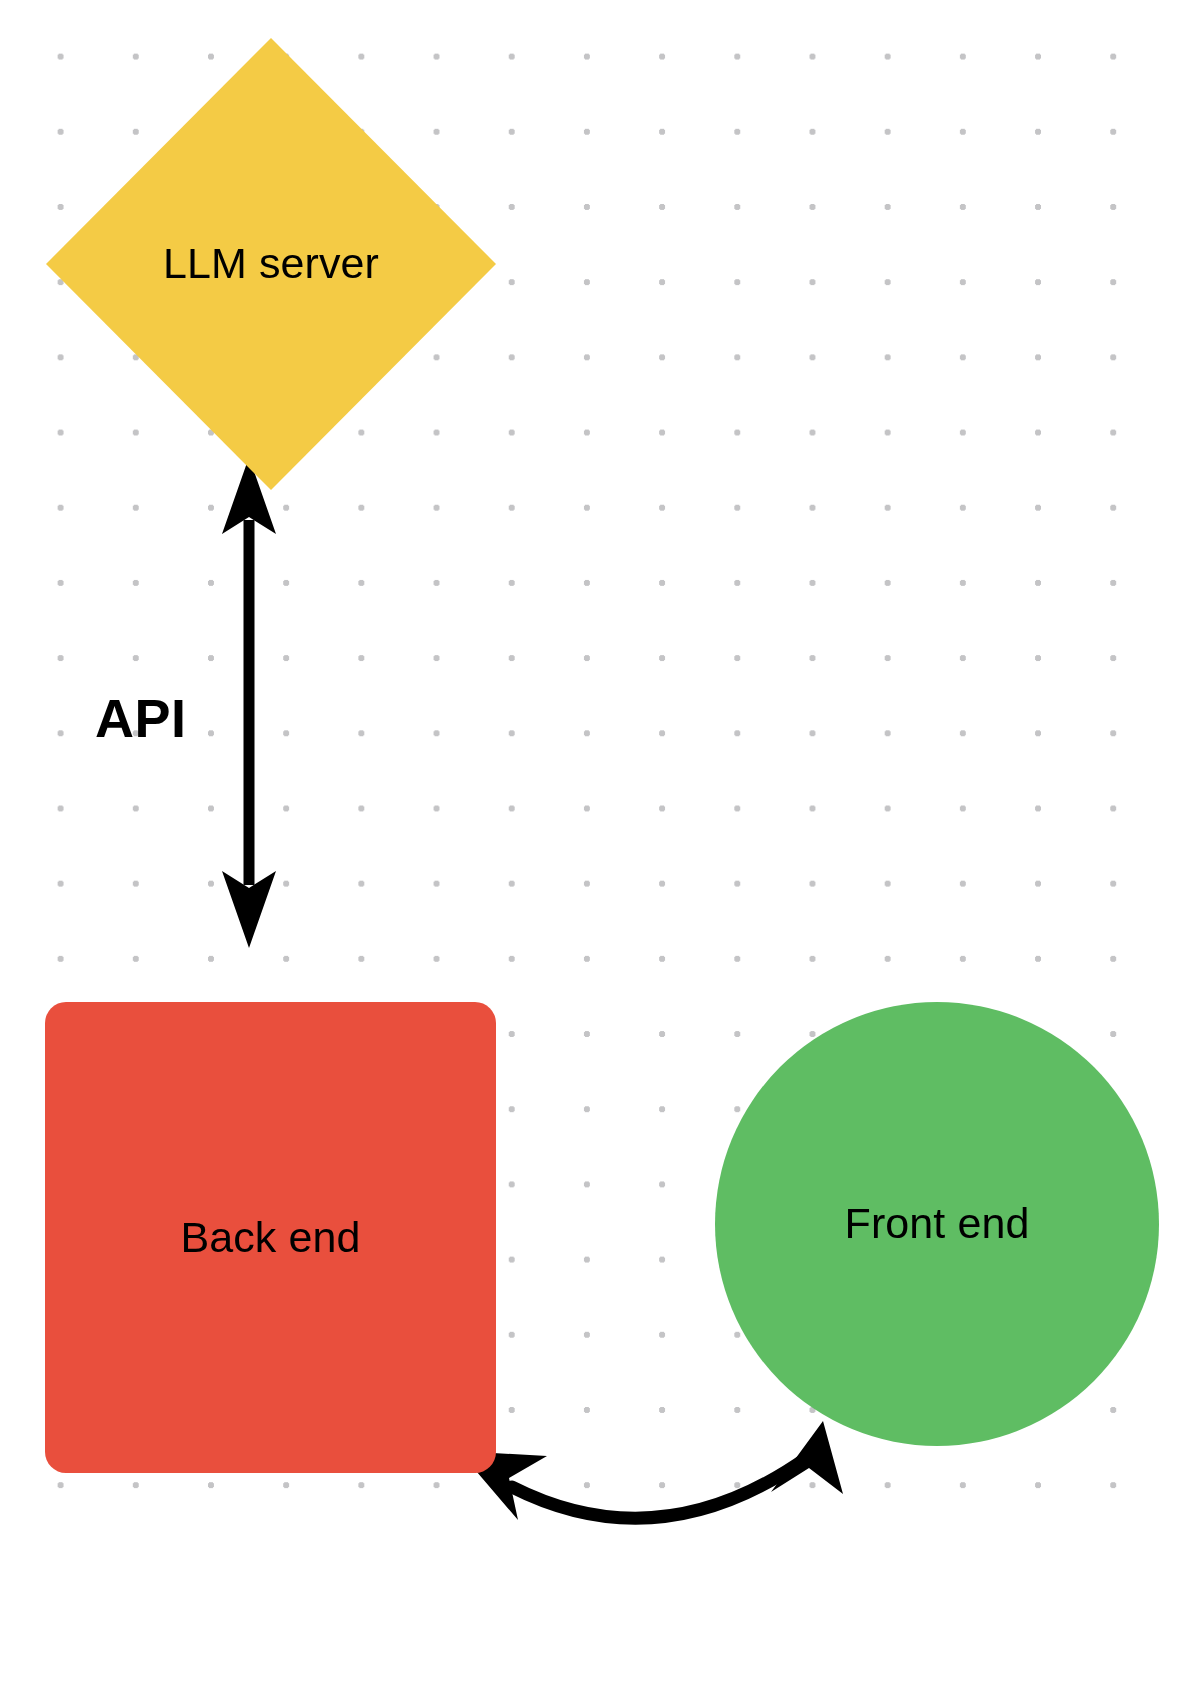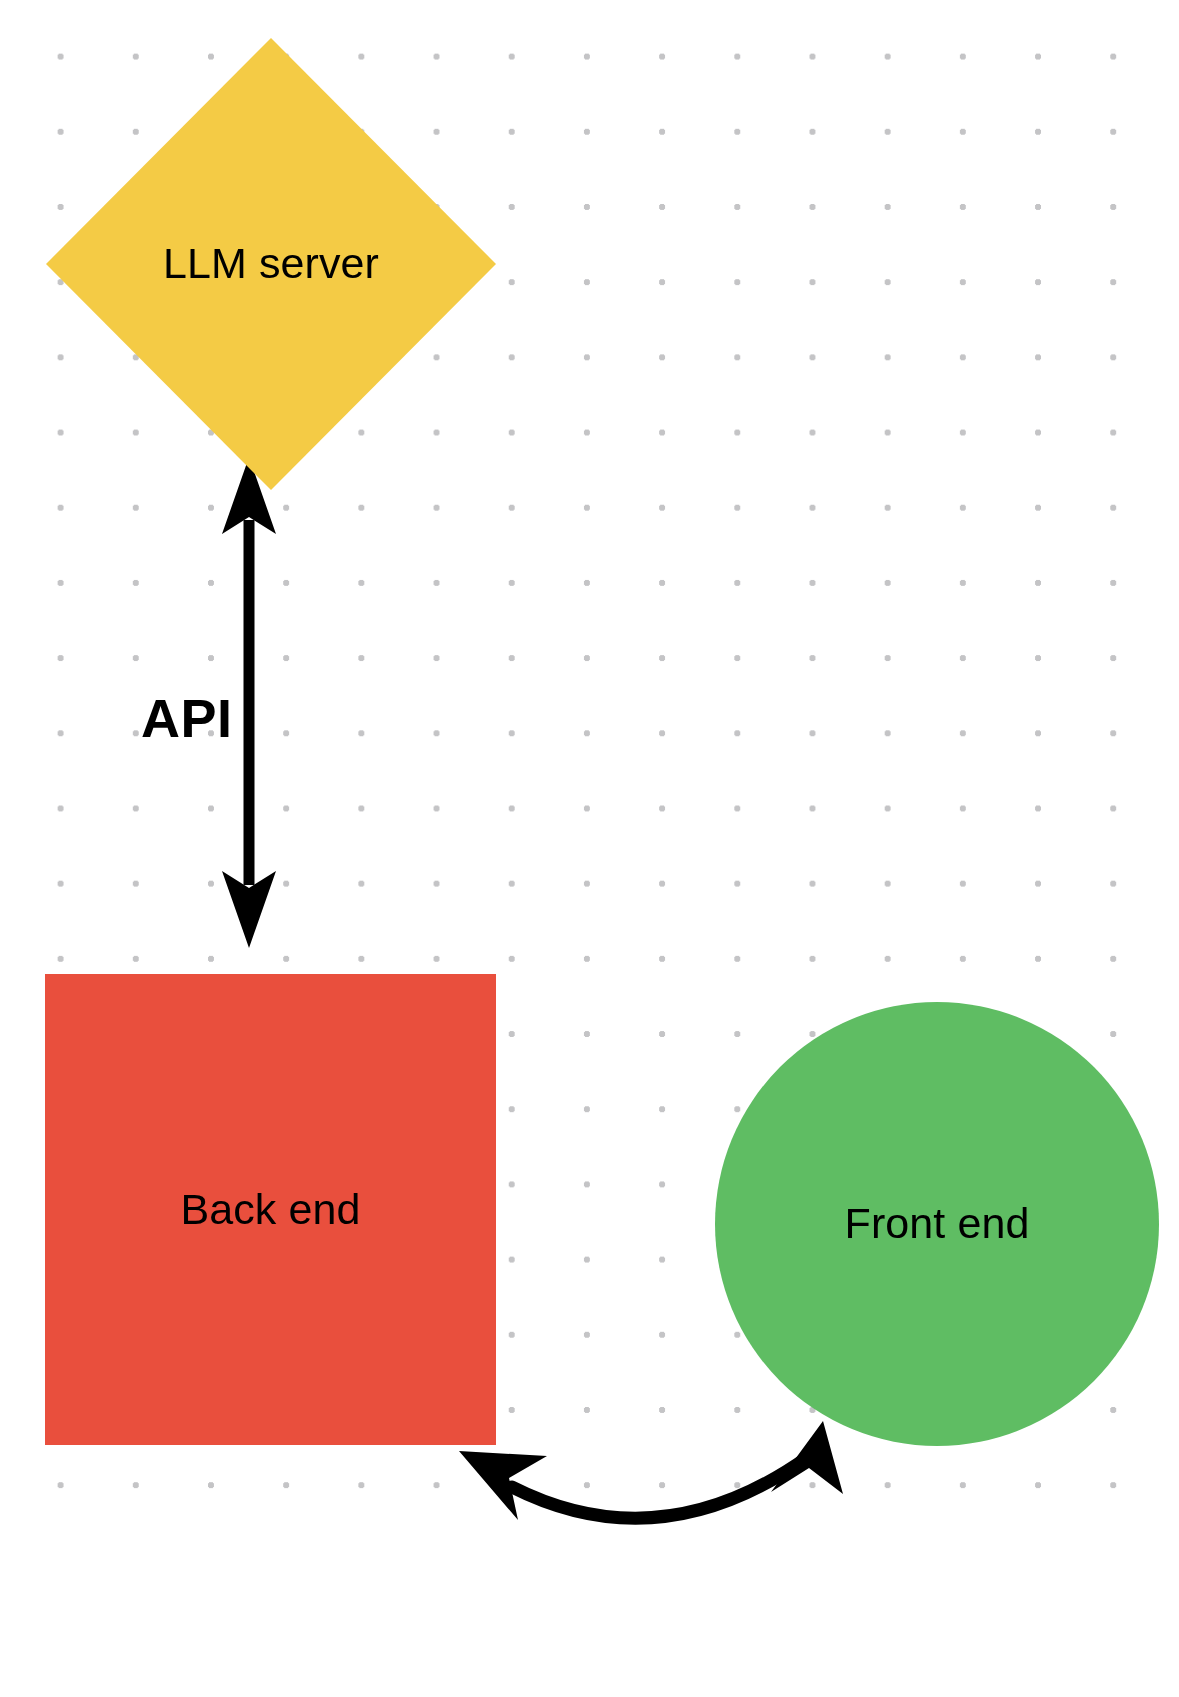--- a/index.html
+++ b/index.html
@@ -53,24 +53,25 @@
     clip-path: polygon(50% 0%, 100% 50%, 50% 100%, 0% 50%);
   }
   #node-llm-server .shape-label {
     position: relative;
     z-index: 2;
   }
 
   
   #node-back-end {
     left: 45px;
-    top: 974px;
+    top: 1002px;
     width: 451px;
     height: 471px;
     background: #e94f3d;
+    border-radius: 21px;
   }
 
   
   #node-front-end {
     left: 715px;
     top: 1002px;
     width: 444px;
     height: 444px;
     background: #5fbd63;
     border-radius: 50%;
@@ -86,21 +87,20 @@
     height: 1697px;
     pointer-events: none;
   }
 
   
   .edge-label {
     position: absolute;
     color: #000000;
     font-weight: bold;
     white-space: nowrap;
-    margin-left: 46px;
   }
   #edge-label-api {
     left: 95px;
     top: 687px;
     font-size: 54px;
     letter-spacing: 0.5px;
   }
   #edge-label-webrtc {
     left: 482px;
     top: 1560px;

